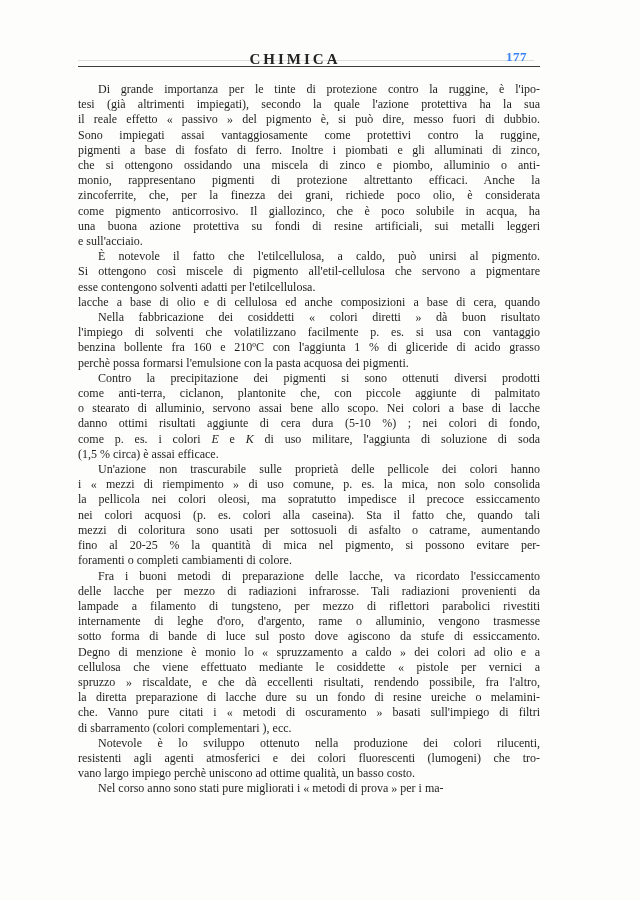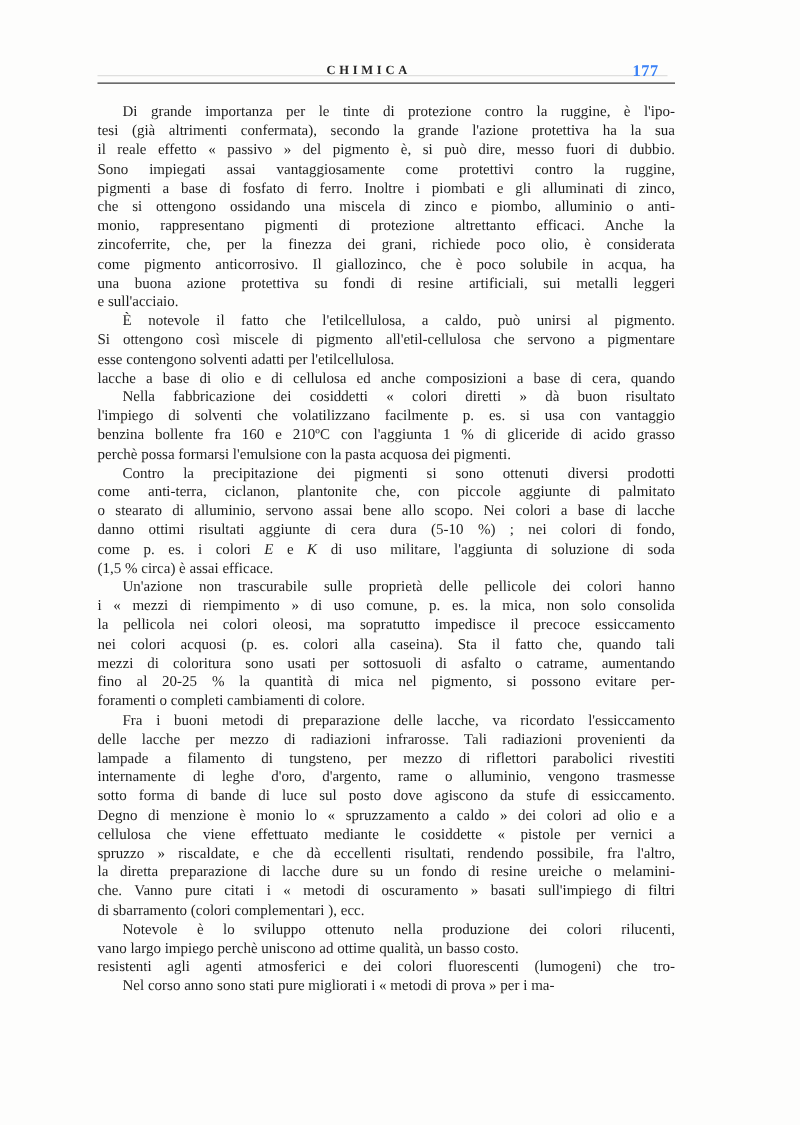--- a/index.html
+++ b/index.html
@@ -13,21 +13,21 @@
     font-family: "Liberation Serif", "DejaVu Serif", serif;
     overflow: hidden;
   }
   
   .running-header { position: absolute; left: 78px; top: 0; width: 462px; height: 67px; }
   .header-title {
     position: absolute;
     left: 4px; right: 0; top: 51px;
     text-align: center;
     transform: translateX(-16px);
-    font-size: 10px;
+    font-size: 15px;
     font-weight: 600;
     letter-spacing: 3px;
     color: #242424;
   }
   .page-number {
     position: absolute;
     right: 13px; top: 49px;
     font-size: 13px;
     font-weight: 600;
     letter-spacing: 0.5px;
@@ -71,21 +71,21 @@
 <div class="page">
   <header class="running-header">
     <div class="header-ghost-rule"></div>
     <div class="header-title">CHIMICA</div>
     <div class="page-number">177</div>
     <div class="header-rule"></div>
   </header>
   <main class="page-body">
       <div class="para">
         <div class="line first">Di grande importanza per le tinte di protezione contro la ruggine, è l'ipo-</div>
-        <div class="line">tesi (già altrimenti confermata), secondo la grande l'azione protettiva ha la sua</div>
+        <div class="line">tesi (già altrimenti impiegati), secondo la quale l'azione protettiva ha la sua</div>
         <div class="line">il reale effetto « passivo » del pigmento è, si può dire, messo fuori di dubbio.</div>
         <div class="line">Sono impiegati assai vantaggiosamente come protettivi contro la ruggine,</div>
         <div class="line">pigmenti a base di fosfato di ferro. Inoltre i piombati e gli alluminati di zinco,</div>
         <div class="line">che si ottengono ossidando una miscela di zinco e piombo, alluminio o anti-</div>
         <div class="line">monio, rappresentano pigmenti di protezione altrettanto efficaci. Anche la</div>
         <div class="line">zincoferrite, che, per la finezza dei grani, richiede poco olio, è considerata</div>
         <div class="line">come pigmento anticorrosivo. Il giallozinco, che è poco solubile in acqua, ha</div>
         <div class="line">una buona azione protettiva su fondi di resine artificiali, sui metalli leggeri</div>
         <div class="line last">e sull'acciaio.</div>
       </div>
@@ -126,20 +126,20 @@
         <div class="line">sotto forma di bande di luce sul posto dove agiscono da stufe di essiccamento.</div>
         <div class="line">Degno di menzione è monio lo « spruzzamento a caldo » dei colori ad olio e a</div>
         <div class="line">cellulosa che viene effettuato mediante le cosiddette « pistole per vernici a</div>
         <div class="line">spruzzo » riscaldate, e che dà eccellenti risultati, rendendo possibile, fra l'altro,</div>
         <div class="line">la diretta preparazione di lacche dure su un fondo di resine ureiche o melamini-</div>
         <div class="line">che. Vanno pure citati i « metodi di oscuramento » basati sull'impiego di filtri</div>
         <div class="line last">di sbarramento (colori complementari ), ecc.</div>
       </div>
       <div class="para">
         <div class="line first">Notevole è lo sviluppo ottenuto nella produzione dei colori rilucenti,</div>
+        <div class="line">resistenti agli agenti atmosferici e dei colori fluorescenti (lumogeni) che tro-</div>
         <div class="line last">vano largo impiego perchè uniscono ad ottime qualità, un basso costo.</div>
-        <div class="line">resistenti agli agenti atmosferici e dei colori fluorescenti (lumogeni) che tro-</div>
       </div>
       <div class="para">
         <div class="line first last">Nel corso anno sono stati pure migliorati i « metodi di prova » per i ma-</div>
       </div>
     </main>
 </div>
 
 </body></html>

